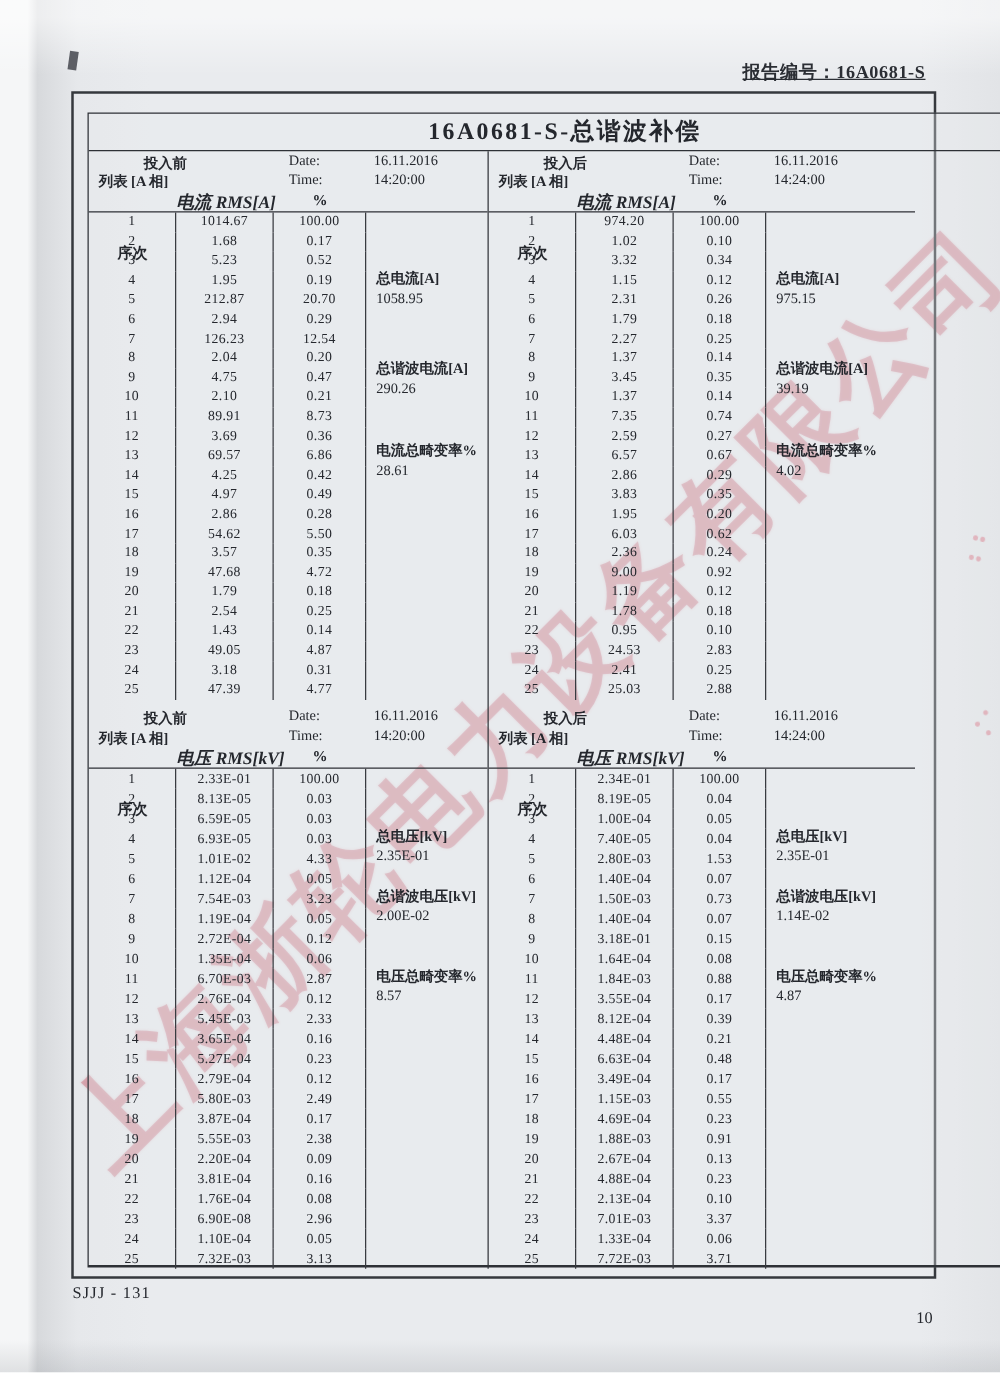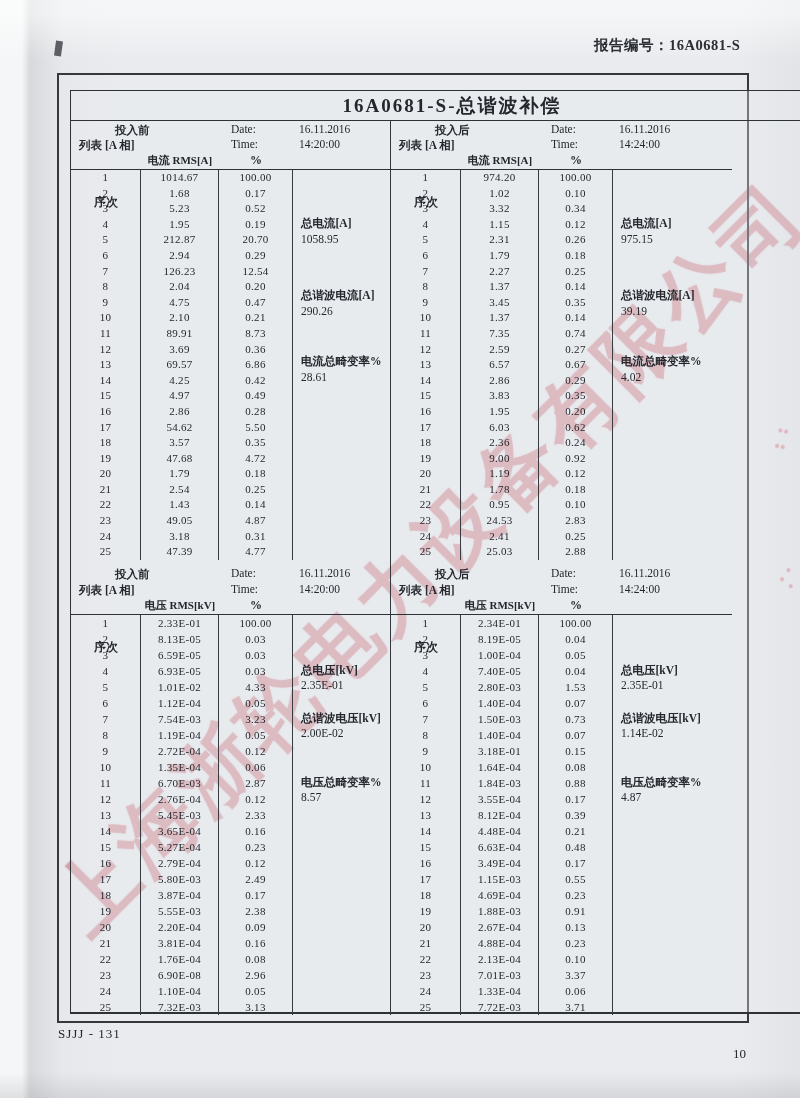--- a/index.html
+++ b/index.html
@@ -6,21 +6,21 @@
   body { width:800px; height:1098px; font-family:"Liberation Serif","DejaVu Serif",serif; color:#24272d; }
   .scan {
     position:relative; width:800px; height:1098px; overflow:hidden;
     background:
       linear-gradient(180deg, rgba(255,255,255,.55) 0 14px, rgba(0,0,0,0) 60px),
       linear-gradient(90deg, #f5f6f7 0 22px, #d7d9dc 30px, #e6e8eb 62px, #e9ebee 120px, #e9ebee 92%, #e2e4e7 100%);
   }
   .scan::after { content:""; position:absolute; left:0; bottom:0; width:100%; height:26px;
     background:linear-gradient(180deg, rgba(0,0,0,0), rgba(120,124,130,.18)); pointer-events:none; }
 
-  .report-no { position:absolute; left:594px; top:36px; font-size:14.5px; letter-spacing:.5px; font-weight:600; color:#2b2e34; }
+  .report-no { position:absolute; left:594px; top:48px; font-size:14.5px; letter-spacing:.5px; font-weight:600; color:#2b2e34;text-decoration:underline; }
 
   .outer-frame { position:absolute; left:57px; top:73px; width:692px; height:950px; border:2px solid #35383d; }
   .corner-mark { position:absolute; left:55px; top:41px; width:7px; height:15px; background:#44474d; transform:rotate(8deg); opacity:.85; }
 
   .dtable { position:absolute; left:70px; top:90px; width:764px; height:924px;
     border:1.6px solid #2e3136; border-bottom-width:2.6px; background:rgba(232,234,238,.35); }
   .title-row { height:30px; border-bottom:1.6px solid #2e3136; text-align:center;
     font-size:19px; font-weight:bold; letter-spacing:2px; line-height:29px; }
 
   .section { display:flex; }
@@ -36,21 +36,21 @@
   .list  { left:8px;  font-weight:600; }
   .dlbl, .tlbl { left:160px; }
   .dval, .tval { left:228px; }
   .sec-cur .state, .sec-cur .dlbl, .sec-cur .dval { top:2px; }
   .sec-cur .list,  .sec-cur .tlbl, .sec-cur .tval { top:17px; }
   .sec-cur .seqh, .sec-cur .unith, .sec-cur .pcth { top:32px; }
   .sec-vol .state, .sec-vol .dlbl, .sec-vol .dval { top:7px; }
   .sec-vol .list,  .sec-vol .tlbl, .sec-vol .tval { top:23px; }
   .sec-vol .seqh, .sec-vol .unith, .sec-vol .pcth { top:38px; }
   .seqh  { left:0;    width:70px; text-align:center; font-weight:bold; font-size:12px;margin-top:41px; }
-  .unith { left:70px; width:78px; text-align:center; font-weight:bold; font-size:11px; }
+  .unith { left:70px; width:78px; text-align:center; font-weight:bold; font-size:14px;font-style:italic; }
   .pcth  { left:148px;width:74px; text-align:center; font-weight:bold; font-size:12px; }
 
   .grid { position:relative; font-size:11px; }
   .trow { display:flex; align-items:center; }
   .rh1 .trow { height:15.6px; }
   .rh2 .trow { height:16px; }
   .tcell { text-align:center; letter-spacing:.3px; }
   .tcell.c0 { width:70px; border-right:1.2px solid #383b40; }
   .tcell.c1 { width:78px; border-right:1.2px solid #383b40; }
   .tcell.c2 { width:74px; border-right:1.2px solid #383b40; }

